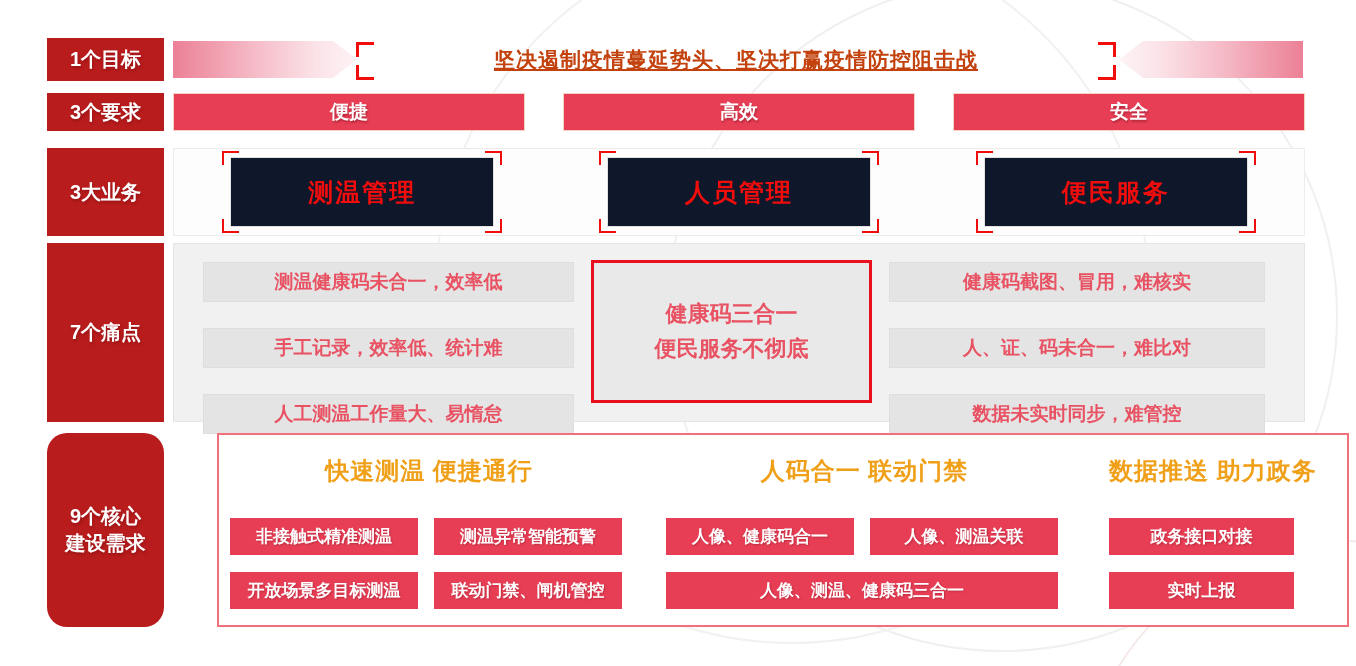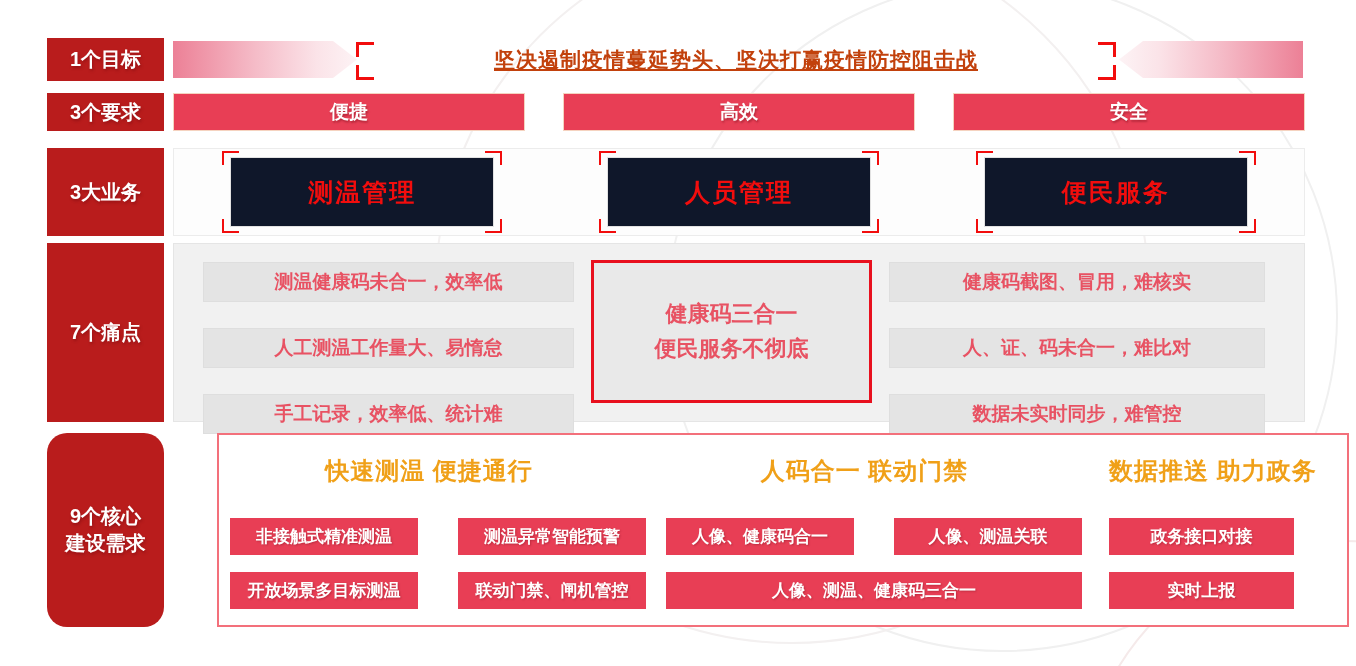--- a/index.html
+++ b/index.html
@@ -106,21 +106,21 @@
     background:#ffffff;border:2px solid #f3707b;box-sizing:border-box;margin-left:44px;
   }
   .need-group{position:absolute;top:0;height:100%;}
   .need-g1{left:11px;width:398px;}
   .need-g2{left:447px;width:397px;}
   .need-g3{left:890px;width:185px;}
   .need-header{
     position:absolute;top:20px;left:0;width:100%;text-align:center;
     color:#f0a018;font-weight:bold;font-size:24px;white-space:nowrap;letter-spacing:1px;
   }
-  .need-grid{position:absolute;top:83px;left:0;display:grid;grid-template-columns:188px 188px;gap:17px 40px;}
+  .need-grid{position:absolute;top:83px;left:0;display:grid;grid-template-columns:188px 188px;gap:17px 16px;}
   .need-grid.single{grid-template-columns:185px;}
   .need-box{
     height:37px;background:#e83e55;
     display:flex;align-items:center;justify-content:center;
     color:#fff;font-weight:bold;font-size:17px;white-space:nowrap;
     text-shadow:1px 1px 2px rgba(90,0,12,.3);
   }
   .need-box.wide{grid-column:1 / 3;font-family:Liberation Serif, serif;}
 </style>
 </head>
@@ -185,22 +185,22 @@
           <i class="bc bl"></i>
           <i class="bc br"></i>
         <div class="biz-box">便民服务</div>
       </div>
     </div>
   </div>
 
   <div class="pain-panel">
     <div class="pain-col left">
       <div class="pain-box">测温健康码未合一，效率低</div>
+      <div class="pain-box">手工记录，效率低、统计难</div>
       <div class="pain-box">人工测温工作量大、易惰怠</div>
-      <div class="pain-box">手工记录，效率低、统计难</div>
     </div>
     <div class="pain-center">
       <div>健康码三合一</div>
       <div>便民服务不彻底</div>
     </div>
     <div class="pain-col right">
       <div class="pain-box">健康码截图、冒用，难核实</div>
       <div class="pain-box">人、证、码未合一，难比对</div>
       <div class="pain-box">数据未实时同步，难管控</div>
     </div>

